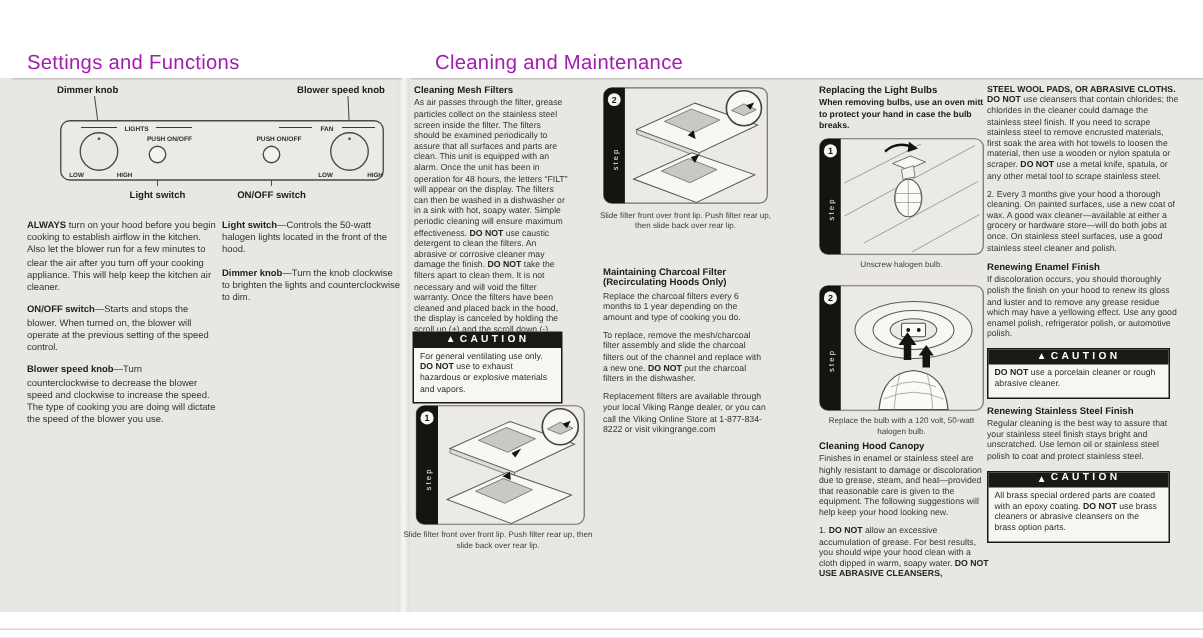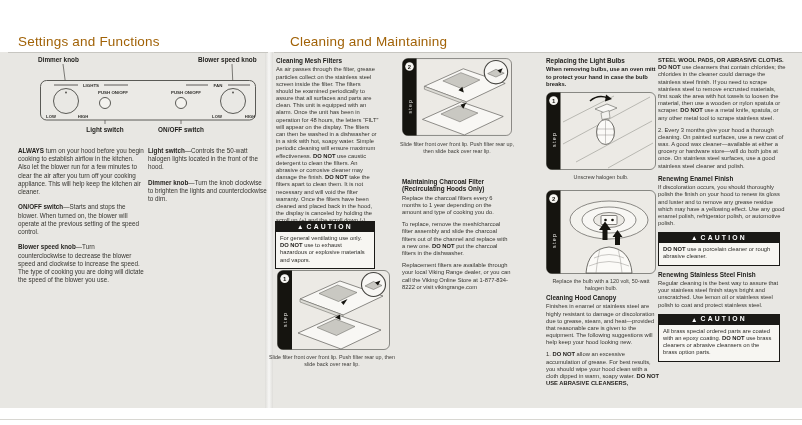--- a/index.html
+++ b/index.html
@@ -3,21 +3,21 @@
 <meta charset="utf-8">
 <style>
   *{margin:0;padding:0;box-sizing:border-box;}
   html,body{width:802px;height:425px;}
   body{position:relative;overflow:hidden;background:#ffffff;font-family:"Liberation Sans",sans-serif;-webkit-font-smoothing:antialiased;}
   .abs{position:absolute;}
   .paper-gray{left:0;top:52px;width:802px;height:356px;background:#e8e7e3;}
   .gutter{left:265px;top:52px;width:8px;height:356px;background:linear-gradient(90deg,rgba(0,0,0,.045),rgba(255,255,255,.65) 50%,rgba(0,0,0,.045));}
   .rule{height:1px;background:#c7c6c1;}
   .bottom-edge{left:0;top:419px;width:802px;height:1px;background:#d8d7d2;}
-  .page-title{font-size:13.5px;font-weight:400;color:#a16207;letter-spacing:.2px;line-height:1;}
+  .page-title{font-size:13.5px;font-weight:400;color:#a21caf;letter-spacing:.2px;line-height:1;}
   
   .lp-body{font-size:6.3px;line-height:1.31;color:#35342f;}
   .lp-body p{margin-bottom:7px;}
   
   .rp-body{font-size:5.8px;line-height:1.24;color:#35342f;}
   .rp-body p{margin-bottom:5px;}
   .h3{font-size:6.4px;font-weight:bold;color:#1d1c19;line-height:1.15;margin-bottom:2px;}
   .b{font-weight:bold;color:#211f1c;}
   .intro-bold{font-weight:bold;color:#1d1c19;margin-bottom:4px;}
   .caption{font-size:5.4px;line-height:1.25;color:#3d3c38;text-align:center;}
@@ -33,21 +33,21 @@
 </head>
 <body>
 
 <div class="abs paper-gray"></div>
 <div class="abs gutter"></div>
 <div class="abs rule" style="left:8px;top:52px;width:260px;"></div>
 <div class="abs rule" style="left:274px;top:52px;width:528px;"></div>
 <div class="abs bottom-edge"></div>
 
 <div class="abs page-title" style="left:18px;top:35px;">Settings and Functions</div>
-<div class="abs page-title" style="left:290px;top:35px;">Cleaning and Maintaining</div>
+<div class="abs page-title" style="left:290px;top:35px;">Cleaning and Maintenance</div>
 
 <svg class="abs" style="left:8px;top:54px;" width="260" height="82" viewBox="0 0 260 82">
 
   <text x="30" y="8" font-size="6.4" font-weight="bold" fill="#1d1c19">Dimmer knob</text>
   <text x="190" y="8" font-size="6.4" font-weight="bold" fill="#1d1c19">Blower speed knob</text>
   <text x="97" y="78" text-anchor="middle" font-size="6.4" font-weight="bold" fill="#1d1c19">Light switch</text>
   <text x="173" y="78" text-anchor="middle" font-size="6.4" font-weight="bold" fill="#1d1c19">ON/OFF switch</text>
 
   <path d="M55,10 L58,33" stroke="#4a4945" stroke-width="0.7" fill="none"></path>
   <path d="M224,10 L225,33" stroke="#4a4945" stroke-width="0.7" fill="none"></path>

